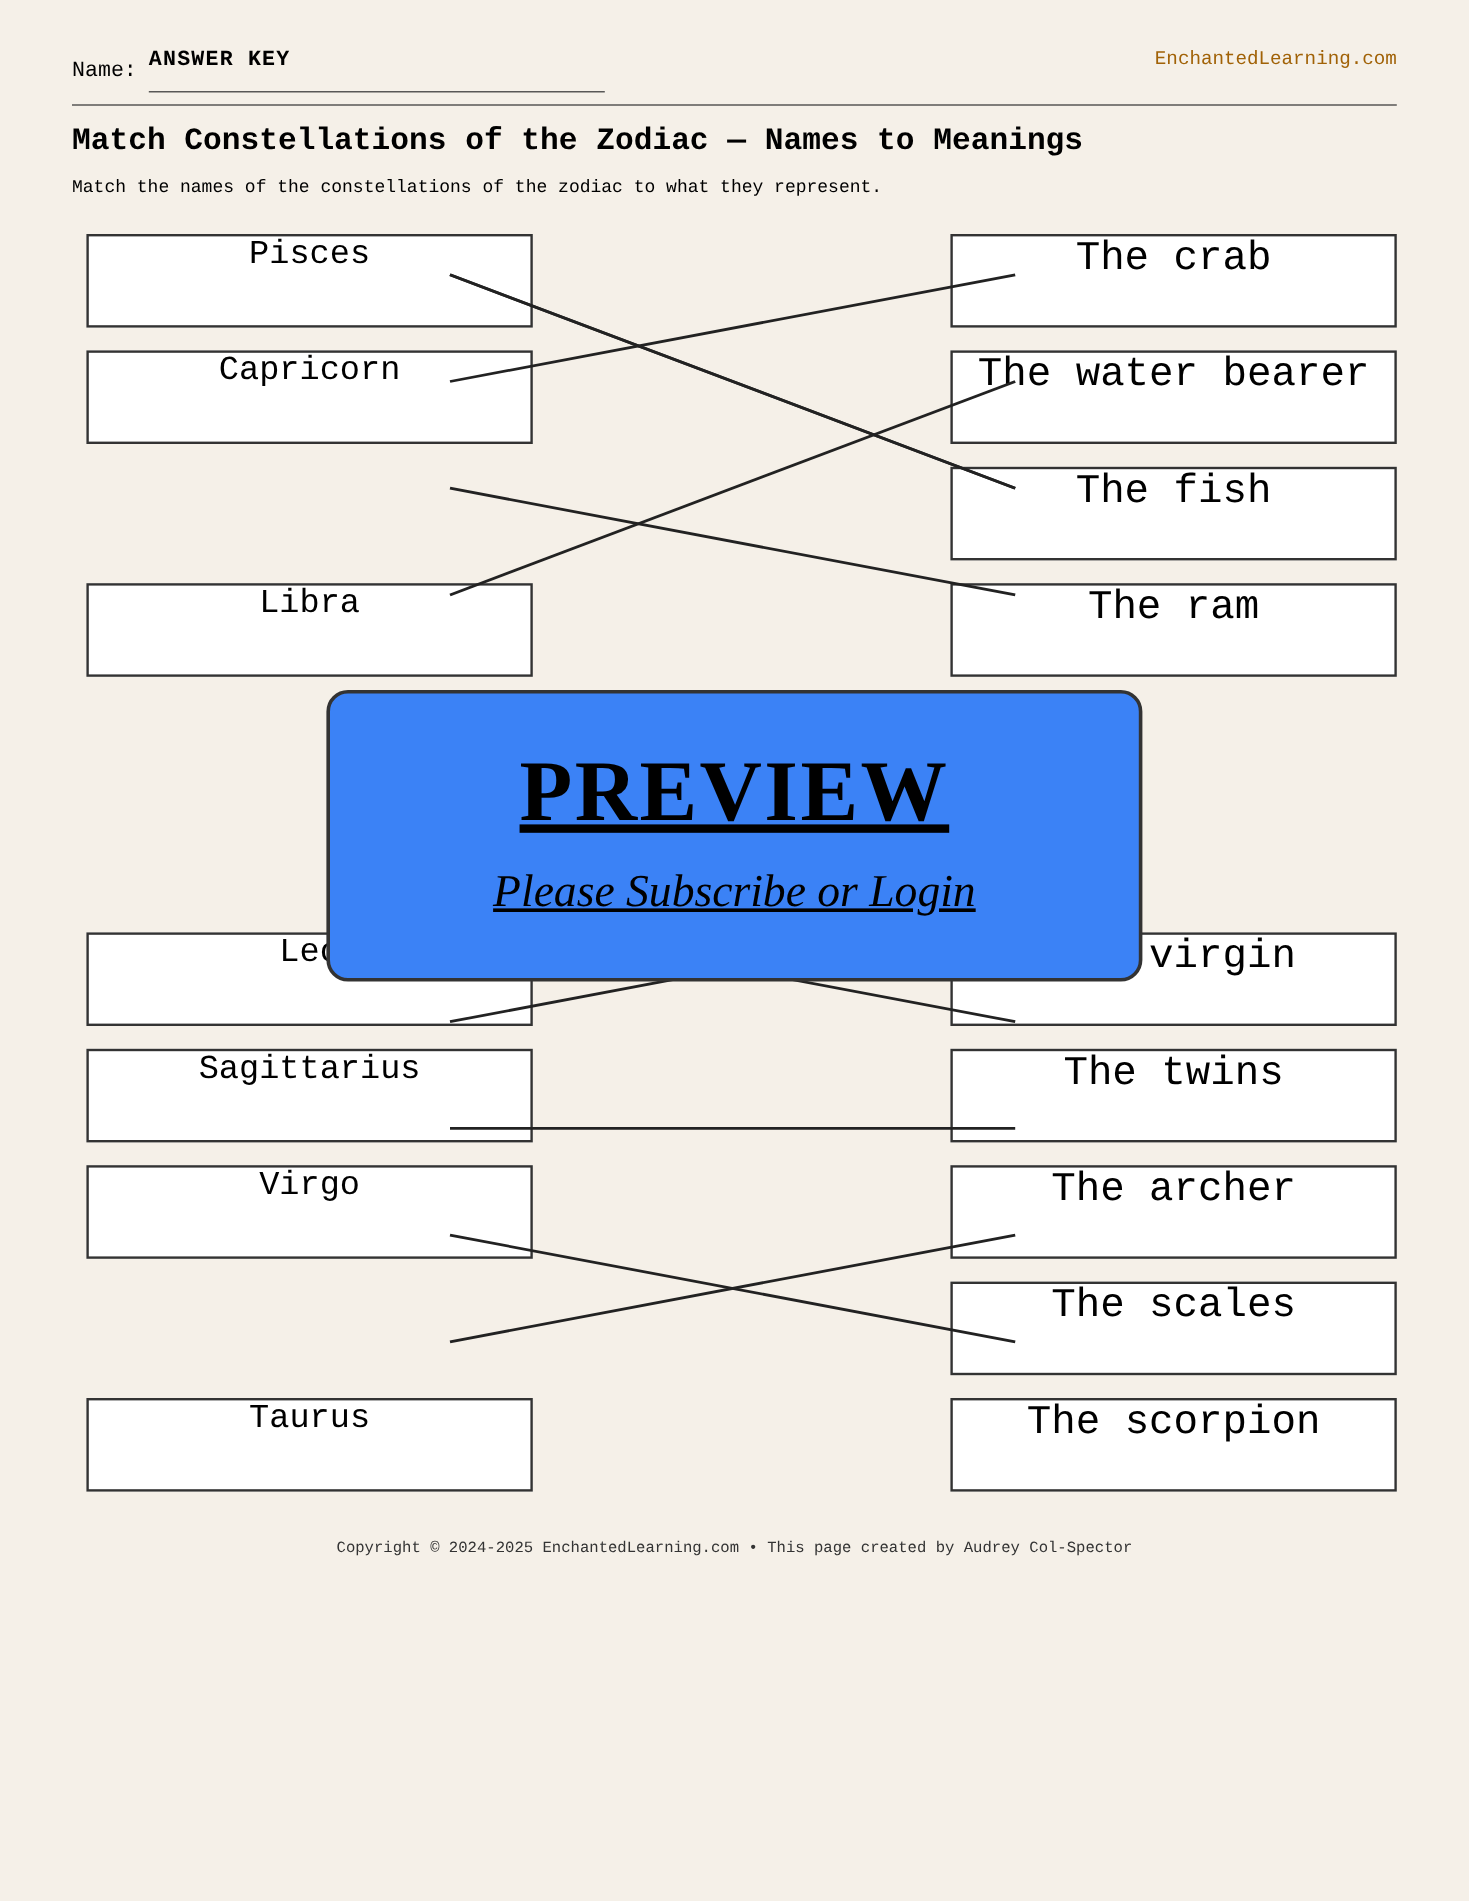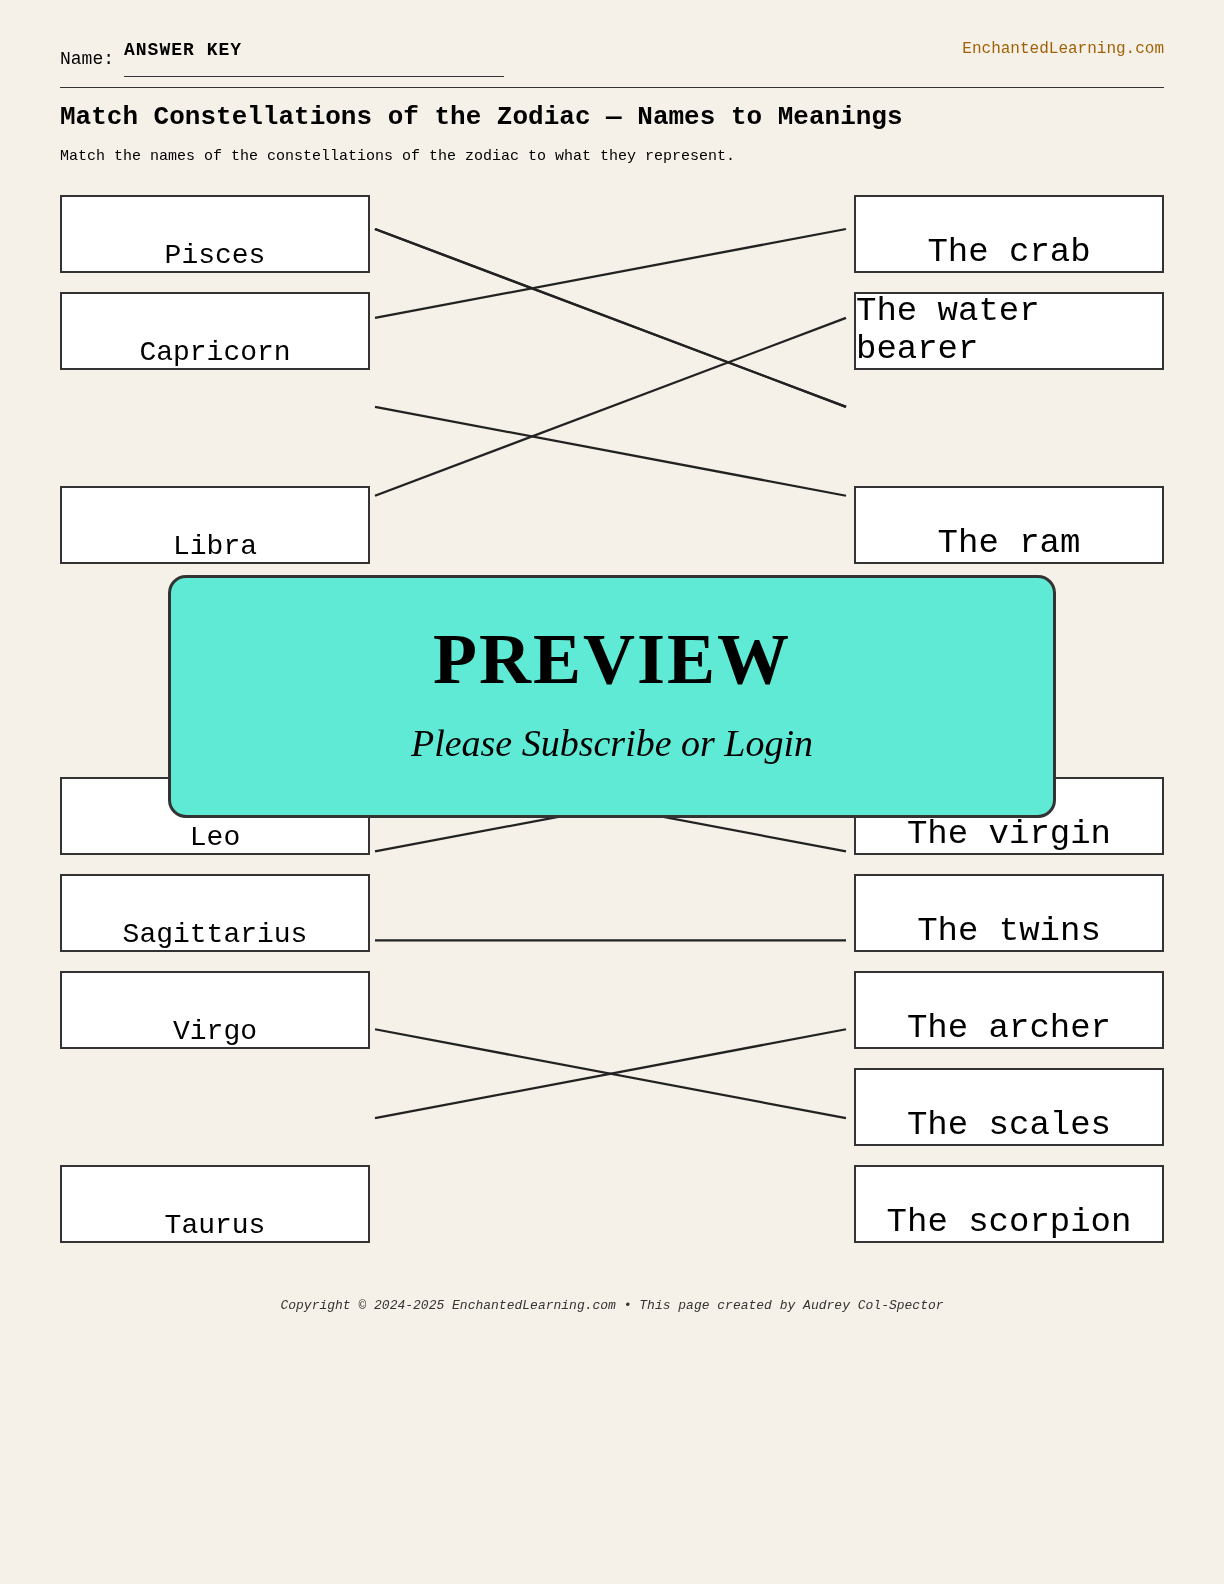--- a/index.html
+++ b/index.html
@@ -91,72 +91,73 @@
       display: flex;
       align-items: center;
       justify-content: space-between;
       height: 97px;
     }
 
     .match-box {
       border: 2px solid #333;
       background: white;
       display: flex;
-      align-items: flex-end;
+      align-items: flex-start;
       justify-content: center;
-      width: 310px;
+      width: 372px;
       height: 78px;
       font-size: 28px;
       font-family: 'Courier New', Courier, monospace;
+      margin-left: 12px;
     }
 
     .match-box.right-box {
       font-size: 34px;
     }
 
     .spacer {
       flex: 1;
     }
 
     
     .preview-overlay {
       position: absolute;
       left: 50%;
       transform: translateX(-50%);
       top: 390px;
-      width: 888px;
-      background: #5eead4;
+      width: 680px;
+      background: #3b82f6;
       border: 3px solid #333;
       border-radius: 18px;
       z-index: 10;
       text-align: center;
       padding: 40px 60px 50px 60px;
+      text-decoration: underline;
     }
 
     .preview-title {
       font-size: 72px;
       font-weight: 900;
       font-family: serif;
       letter-spacing: 2px;
       margin-bottom: 20px;
     }
 
     .preview-subtitle {
       font-size: 38px;
       font-style: italic;
       font-family: serif;
     }
 
     .footer {
       text-align: center;
-      margin-top: 46px;
+      margin-top: 30px;
       font-size: 13px;
       color: #333;
       font-family: 'Courier New', Courier, monospace;
-      font-style: italic;
     }
   </style>
 </head>
 <body>
 
 <div class="header-row">
   <div class="name-line">
     <span class="name-label">Name:</span>
     <span class="name-value">ANSWER KEY</span>
   </div>
@@ -203,20 +204,23 @@
         <span>Capricorn</span>
       </div>
       <div class="spacer"></div>
       <div class="match-box right-box">
         <span>The water bearer</span>
       </div>
     </div>
 
     <div class="match-row">
       <div class="spacer"></div>
+      <div class="match-box right-box">
+        <span>The fish</span>
+      </div>
     </div>
 
     <div class="match-row">
       <div class="match-box">
         <span>Libra</span>
       </div>
       <div class="spacer"></div>
       <div class="match-box right-box">
         <span>The ram</span>
       </div>

